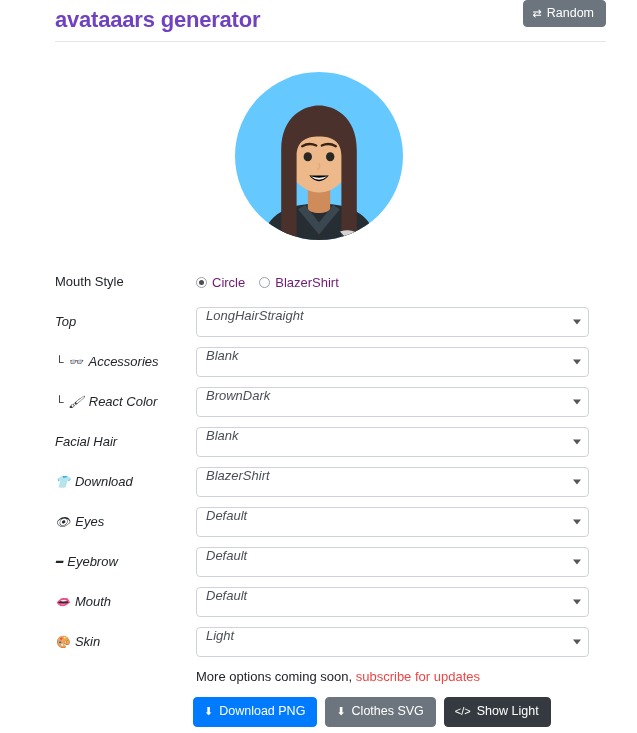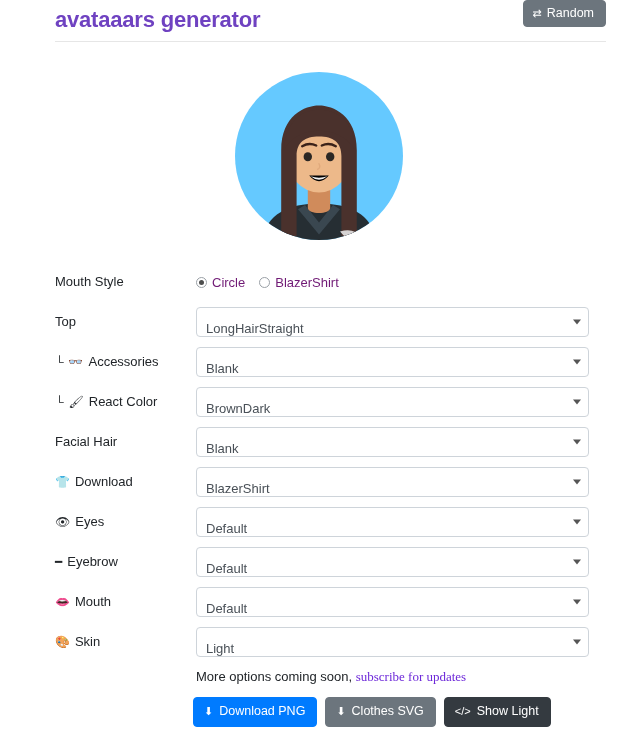--- a/index.html
+++ b/index.html
@@ -82,21 +82,21 @@
     left: 55px;
     top: 262px;
     width: 551px;
   }
   .row {
     display: flex;
     align-items: center;
     height: 40px;
     margin-bottom: 0px;
   }
-  .row + .row { margin-top: 0px; }
+  .row + .row { margin-top: 0px; font-style: italic; }
   .lbl {
     width: 141px;
     flex: 0 0 141px;
     font-size: 13px;
     color: #212529;
     display: flex;
     align-items: center;
     gap: 5px;
     white-space: nowrap;
     line-height: 16px;
@@ -139,21 +139,21 @@
 
   
   .sel {
     position: relative;
     width: 393px;
     height: 30px;
     border: 1px solid #ced4da;
     border-radius: 4px;
     background: #fff;
     display: flex;
-    align-items: flex-end;
+    align-items: flex-start;
     padding: 0 22px 0 9px;
     font-size: 13px;
     color: #495057;
     cursor: pointer;
   }
   .sel .caret {
     position: absolute;
     right: 7px;
     top: 50%;
     transform: translateY(-50%);
@@ -165,23 +165,22 @@
 
   
   .note {
     position: absolute;
     left: 196px;
     top: 669px;
     font-size: 13px;
     color: #212529;
   }
   .note a {
-    color: #6d28d9;
+    color: #ef4444;
     text-decoration: none;
-    font-family: Liberation Serif, serif;
   }
 
   
   .btns {
     position: absolute;
     left: 193px;
     top: 697px;
     display: flex;
     gap: 8px;
   }

